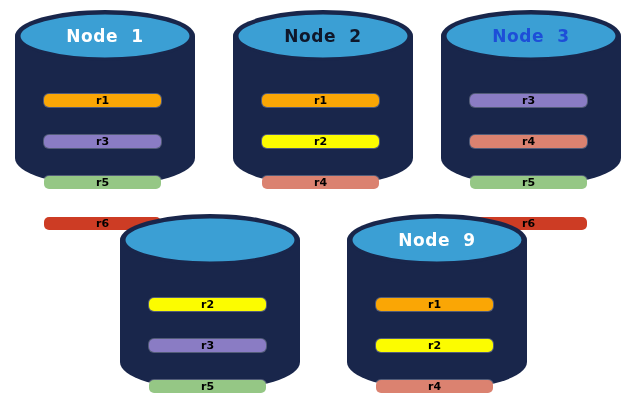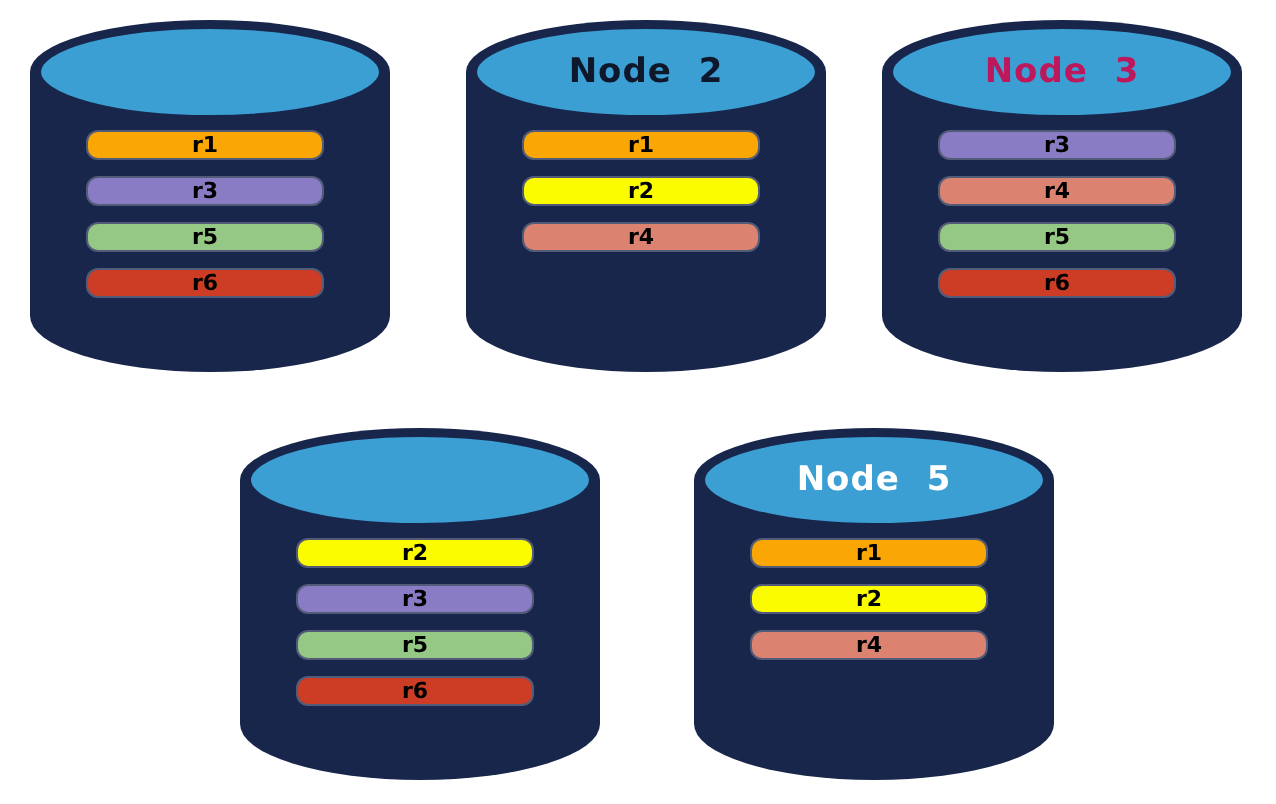--- a/index.html
+++ b/index.html
@@ -55,32 +55,34 @@
   .bar {
     height: 13px;
     margin-bottom: 10px;
     border-radius: 5px;
     text-align: center;
     color: #000000;
     font-weight: bold;
     font-size: 11px;
     line-height: 13px;
     box-shadow: 0 0 0 1px rgba(255,255,255,0.25);
+    margin-top: 28px;
   }
 </style>
 </head>
 <body>
 
 <div class="canvas" style="background: rgb(255, 255, 255);">
 
     <div class="node pos-0">
       <svg class="cyl" viewBox="0 0 186 180" aria-hidden="true">
         <path class="cyl-body" d="M3,28 A90,26 0 0 1 183,28 L183,150 A90,28 0 0 1 3,150 Z"></path>
         <ellipse class="cyl-top" cx="93" cy="28" rx="86" ry="23"></ellipse>
       </svg>
+      <div class="node-label" style="color: rgb(255, 255, 255);">Node 1</div>
       <div class="bars">
         <div class="bar" style="background: rgb(250, 166, 5); color: rgb(0, 0, 0);">r1</div>
         <div class="bar" style="background: rgb(138, 124, 196); color: rgb(0, 0, 0);">r3</div>
         <div class="bar" style="background: rgb(149, 199, 133); color: rgb(0, 0, 0);">r5</div>
         <div class="bar" style="background: rgb(205, 60, 36); color: rgb(0, 0, 0);">r6</div>
       </div>
     </div>
 
     <div class="node pos-1">
       <svg class="cyl" viewBox="0 0 186 180" aria-hidden="true">
@@ -93,21 +95,21 @@
         <div class="bar" style="background: rgb(252, 252, 0); color: rgb(0, 0, 0);">r2</div>
         <div class="bar" style="background: rgb(219, 130, 112); color: rgb(0, 0, 0);">r4</div>
       </div>
     </div>
 
     <div class="node pos-2">
       <svg class="cyl" viewBox="0 0 186 180" aria-hidden="true">
         <path class="cyl-body" d="M3,28 A90,26 0 0 1 183,28 L183,150 A90,28 0 0 1 3,150 Z"></path>
         <ellipse class="cyl-top" cx="93" cy="28" rx="86" ry="23"></ellipse>
       </svg>
-      <div class="node-label" style="color: #be185d;">Node 3</div>
+      <div class="node-label" style="color: #1d4ed8;">Node 3</div>
       <div class="bars">
         <div class="bar" style="background: rgb(138, 124, 196); color: rgb(0, 0, 0);">r3</div>
         <div class="bar" style="background: rgb(219, 130, 112); color: rgb(0, 0, 0);">r4</div>
         <div class="bar" style="background: rgb(149, 199, 133); color: rgb(0, 0, 0);">r5</div>
         <div class="bar" style="background: rgb(205, 60, 36); color: rgb(0, 0, 0);">r6</div>
       </div>
     </div>
 
     <div class="node pos-3">
       <svg class="cyl" viewBox="0 0 186 180" aria-hidden="true">
@@ -120,20 +122,20 @@
         <div class="bar" style="background: rgb(149, 199, 133); color: rgb(0, 0, 0);">r5</div>
         <div class="bar" style="background: rgb(205, 60, 36); color: rgb(0, 0, 0);">r6</div>
       </div>
     </div>
 
     <div class="node pos-4">
       <svg class="cyl" viewBox="0 0 186 180" aria-hidden="true">
         <path class="cyl-body" d="M3,28 A90,26 0 0 1 183,28 L183,150 A90,28 0 0 1 3,150 Z"></path>
         <ellipse class="cyl-top" cx="93" cy="28" rx="86" ry="23"></ellipse>
       </svg>
-      <div class="node-label" style="color: rgb(255, 255, 255);">Node 5</div>
+      <div class="node-label" style="color: rgb(255, 255, 255);">Node 9</div>
       <div class="bars">
         <div class="bar" style="background: rgb(250, 166, 5); color: rgb(0, 0, 0);">r1</div>
         <div class="bar" style="background: rgb(252, 252, 0); color: rgb(0, 0, 0);">r2</div>
         <div class="bar" style="background: rgb(219, 130, 112); color: rgb(0, 0, 0);">r4</div>
       </div>
     </div>
   </div>
 
 </body></html>

